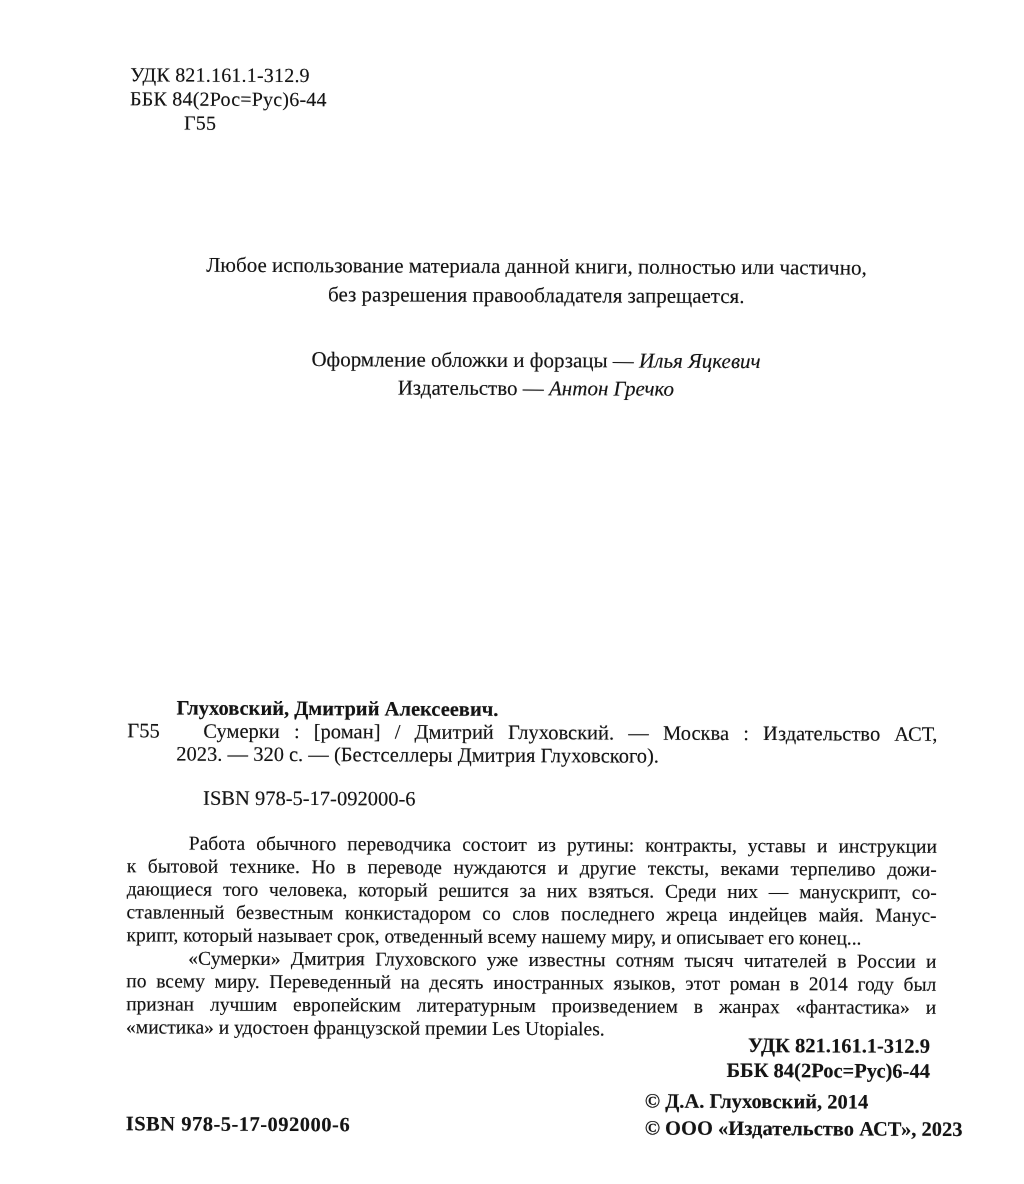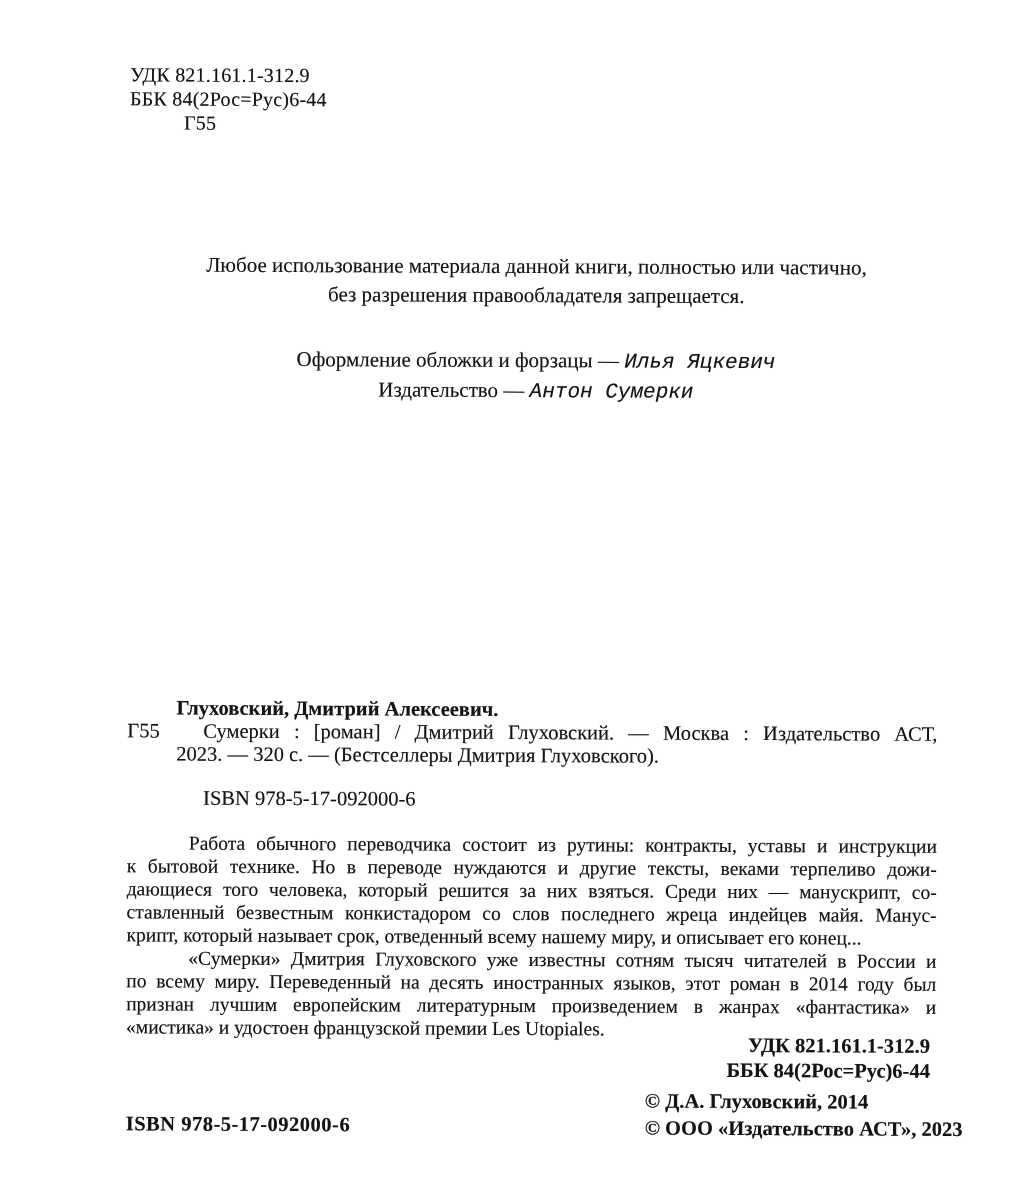--- a/index.html
+++ b/index.html
@@ -35,21 +35,21 @@
     text-align: center;
     font-size: 21px; line-height: 29px;
   }
 
   
   .credits {
     left: 130px; top: 346px; width: 810px;
     text-align: center;
     font-size: 21px; line-height: 28px;
   }
-  .credits em { font-style: italic; font-family: Liberation Mono, monospace; }
+  .credits em { font-style: italic; }
 
   
   .bib { left: 128px; top: 698px; width: 810px; font-size: 20.5px; line-height: 23px; }
   .bib-author { font-weight: bold; padding-left: 49px; }
   .bib-row { position: relative; }
   .bib-code { position: absolute; left: 0; top: 0; }
   .bib-title {
     padding-left: 76px;
     text-align: justify;
     text-align-last: justify;
@@ -103,21 +103,21 @@
     <div class="code-line3">Г55</div>
   </div>
 
   <div class="abs notice">
     <div>Любое использование материала данной книги, полностью или частично,</div>
     <div>без разрешения правообладателя запрещается.</div>
   </div>
 
   <div class="abs credits">
     <div><span>Оформление обложки и форзацы — </span><em>Илья Яцкевич</em></div>
-    <div><span>Издательство — </span><em>Антон Сумерки</em></div>
+    <div><span>Издательство — </span><em>Антон Гречко</em></div>
   </div>
 
   <div class="abs bib">
     <div class="bib-author">Глуховский, Дмитрий Алексеевич.</div>
     <div class="bib-row">
       <span class="bib-code">Г55</span>
       <div class="bib-title">Сумерки : [роман] / Дмитрий Глуховский. — Москва : Издательство АСТ,</div>
     </div>
     <div class="bib-cont">2023. — 320 с. — (Бестселлеры Дмитрия Глуховского).</div>
   </div>

